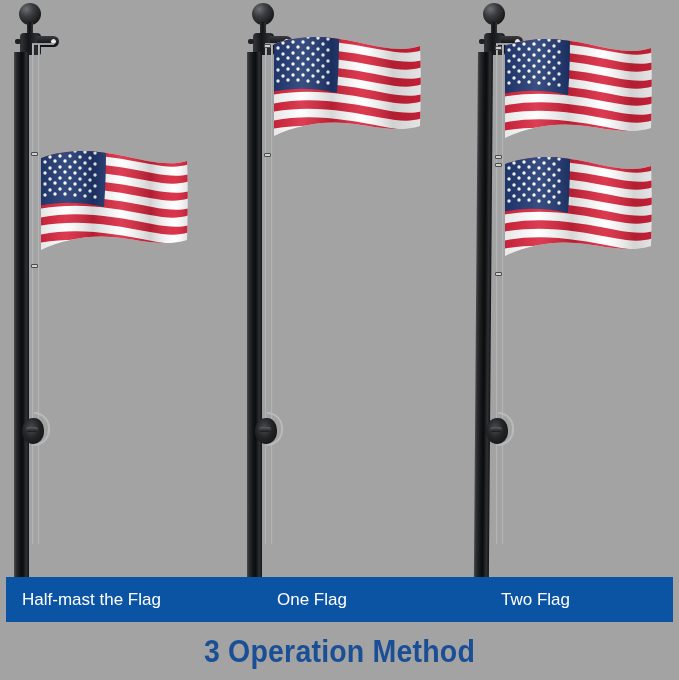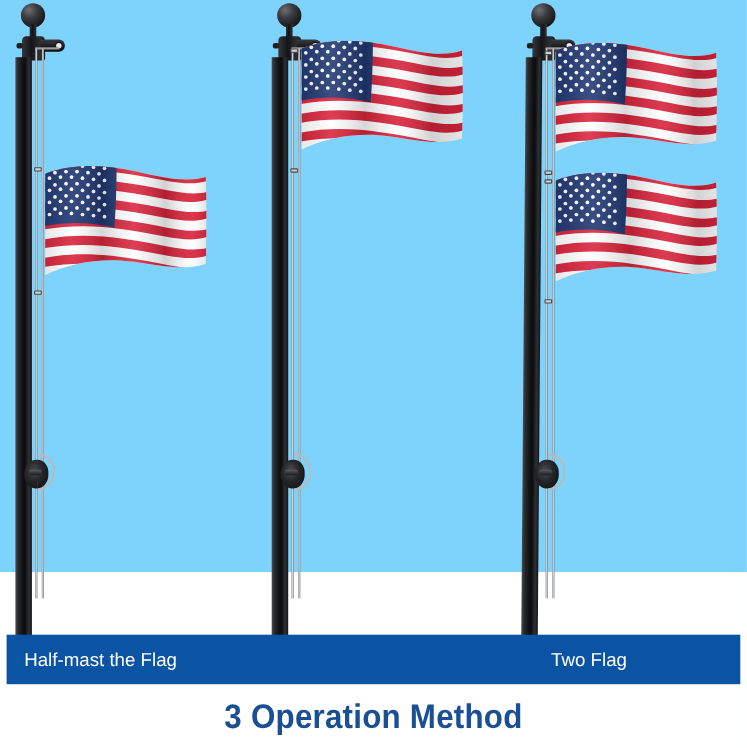--- a/index.html
+++ b/index.html
@@ -7,22 +7,22 @@
   html, body {
     margin: 0; padding: 0;
     width: 679px; height: 680px;
     background: #ffffff;
     font-family: "Liberation Sans", sans-serif;
     overflow: hidden;
   }
   #page {
     position: relative;
     width: 679px;
-    height: 520px;
-    background: #7dd3fc;
+    height: 680px;
+    background: #a3a3a3;
   }
 
   
   .panel {
     position: absolute;
     top: 0;
     height: 600px;
     width: 226px;
   }
   .panel-1 { left: 0px; }
@@ -630,18 +630,19 @@
               <circle cx="57" cy="53" r="1.7"></circle>
           </g>
           <rect x="0" y="0" width="152" height="118" fill="url(#shade4)"></rect>
         </g>
       </svg>
     </div>
   </div>
 
   <div class="banner">
     <div class="banner-label lbl-1">Half-mast the Flag</div>
+    <div class="banner-label lbl-2">One Flag</div>
     <div class="banner-label lbl-3">Two Flag</div>
   </div>
 
   <div class="footer-title">3 Operation Method</div>
 
 </div>
 
 </body></html>

